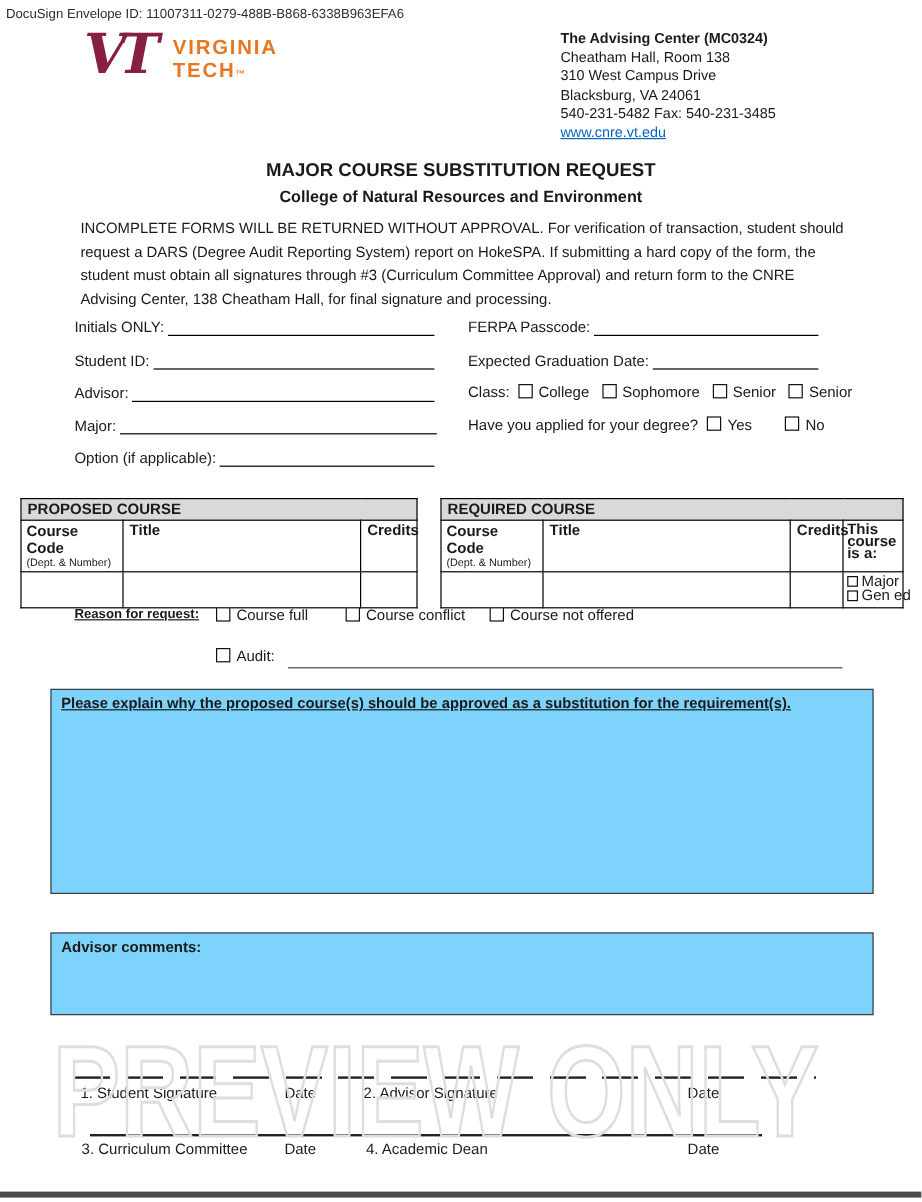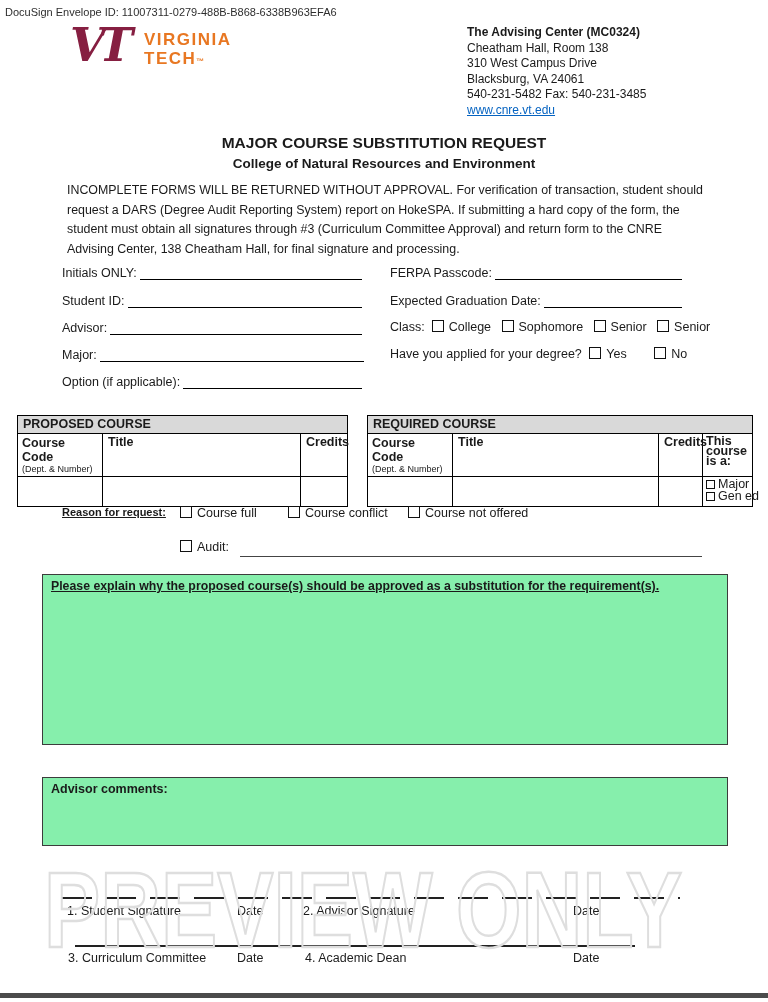--- a/index.html
+++ b/index.html
@@ -48,21 +48,21 @@
   td.thead{background:#D9D9D9;font-weight:bold;height:15px;}
   .colname{font-weight:bold;font-size:12.5px;line-height:14px;}
   .colsub{font-size:9px;line-height:10px;}
   .credits-h{font-weight:bold;text-align:center;}
   .thiscourse{font-weight:bold;font-size:9px;line-height:10px;padding:2px 3px !important;}
   .tc-opt{font-size:9.5px;line-height:12px;white-space:nowrap;padding:1px 3px !important;}
 
   .reason-lbl{left:62px;top:506px;font-size:11px;font-weight:bold;text-decoration:underline;}
   .other-line{position:absolute;left:240px;top:541px;width:462px;height:15px;border-bottom:1.2px solid #444;}
 
-  .bigbox{border:1.3px solid #3c3c3c;background:#86efac;}
+  .bigbox{border:1.3px solid #3c3c3c;background:#7dd3fc;}
   .explain{left:42px;top:574px;width:684px;height:169px;}
   .explain .lbl{margin:4px 8px;font-size:12.3px;font-weight:bold;text-decoration:underline;}
   .advbox{left:42px;top:777px;width:684px;height:67px;}
   .advbox .lbl{margin:4px 8px;font-size:12.5px;font-weight:bold;}
 
   
   .sig-dash{left:62px;top:897px;width:618px;height:2px;
     background:repeating-linear-gradient(90deg,#222 0 30px,transparent 30px 44px);}
   .sig-solid{left:75px;top:945px;width:560px;height:2px;background:#222;}
   .sig-lbl{position:absolute;font-size:12.5px;color:#1c1c1c;white-space:nowrap;}

